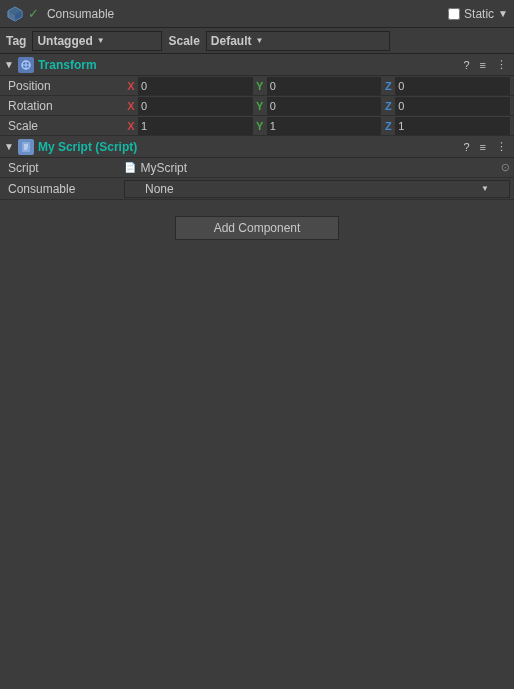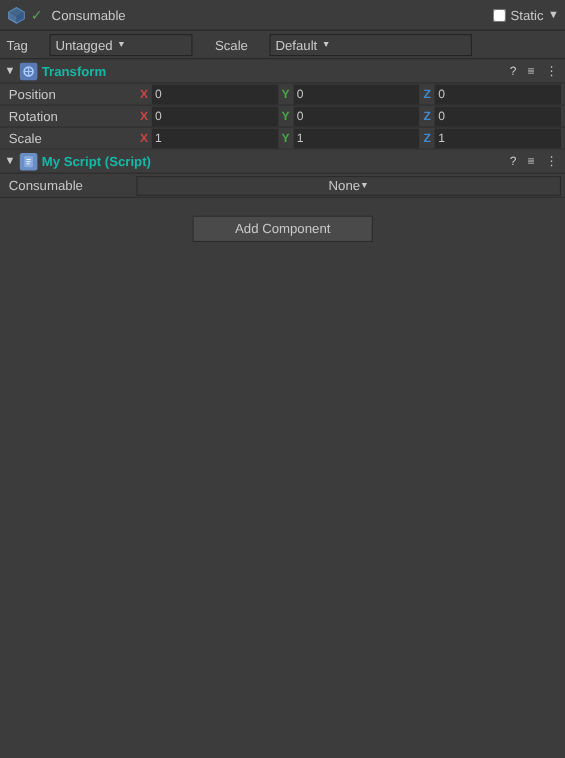--- a/index.html
+++ b/index.html
@@ -75,21 +75,22 @@
       cursor: pointer;
     }
 
     .tag-layer-bar {
       display: flex;
       align-items: center;
       background-color: #3c3c3c;
       padding: 3px 6px;
       height: 26px;
       border-bottom: 1px solid #232323;
-      gap: 20px;
+      gap: 6px;
+      font-weight: bold;
     }
 
     .tag-label, .layer-label {
       color: #c8c8c8;
       font-size: 12px;
     }
 
     .tag-dropdown, .layer-dropdown {
       background-color: #3c3c3c;
       border: 1px solid #232323;
@@ -266,21 +267,21 @@
       width: 120px;
       color: #c8c8c8;
       font-size: 12px;
       padding-left: 4px;
     }
 
     .consumable-dropdown {
       flex: 1;
       display: flex;
       align-items: center;
-      justify-content: center;
+      justify-content: space-between;
       background-color: #3c3c3c;
       border: 1px solid #2a2a2a;
       color: #c8c8c8;
       font-size: 12px;
       height: 18px;
       padding: 0 20px;
       cursor: pointer;
     }
 
     .add-component-btn {
@@ -433,20 +434,28 @@
   <span class="section-title">My Script (Script)</span>
   <div class="section-actions">
     <span class="section-btn">?</span>
     <span class="section-btn">≡</span>
     <span class="section-btn">⋮</span>
   </div>
 </div>
 
 <div class="script-section">
 
+  <div class="script-property-row">
+    <span class="script-prop-name">Script</span>
+    <div class="script-value">
+      <span class="script-file-icon">📄</span>
+      <span>MyScript</span>
+    </div>
+    <span style="font-size:11px; color:#888; cursor:pointer;">⊙</span>
+  </div>
 
   <div class="consumable-row">
     <span class="consumable-label">Consumable</span>
     <div class="consumable-dropdown">
       <span>None</span>
       <span style="font-size:8px;">▼</span>
     </div>
   </div>
 </div>
 

